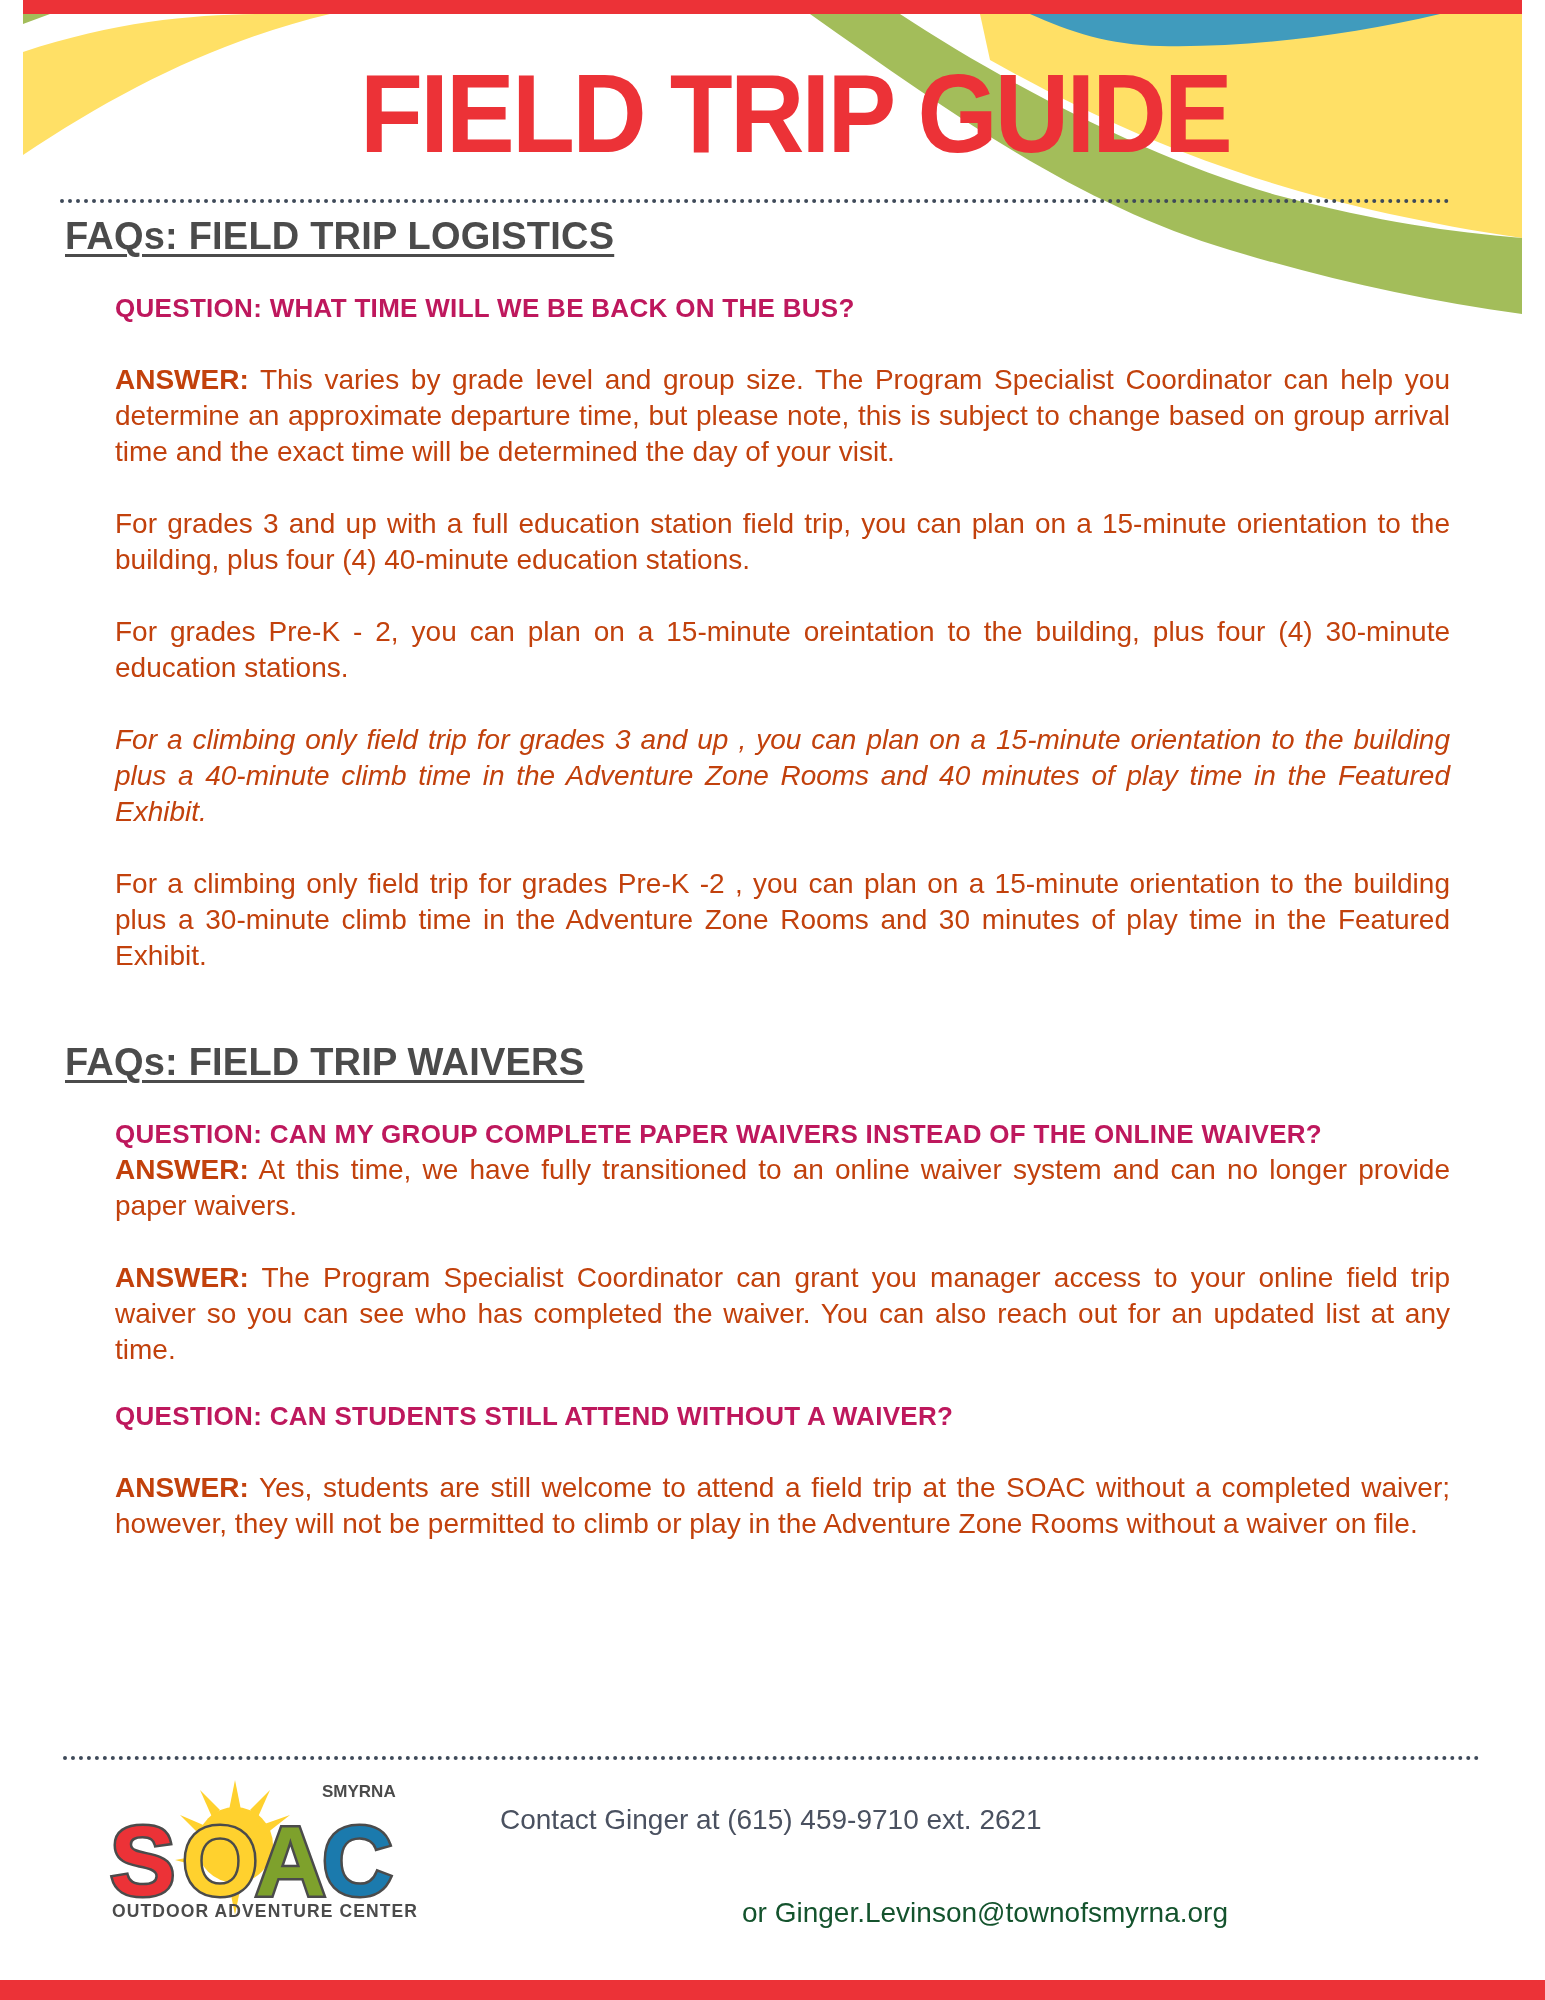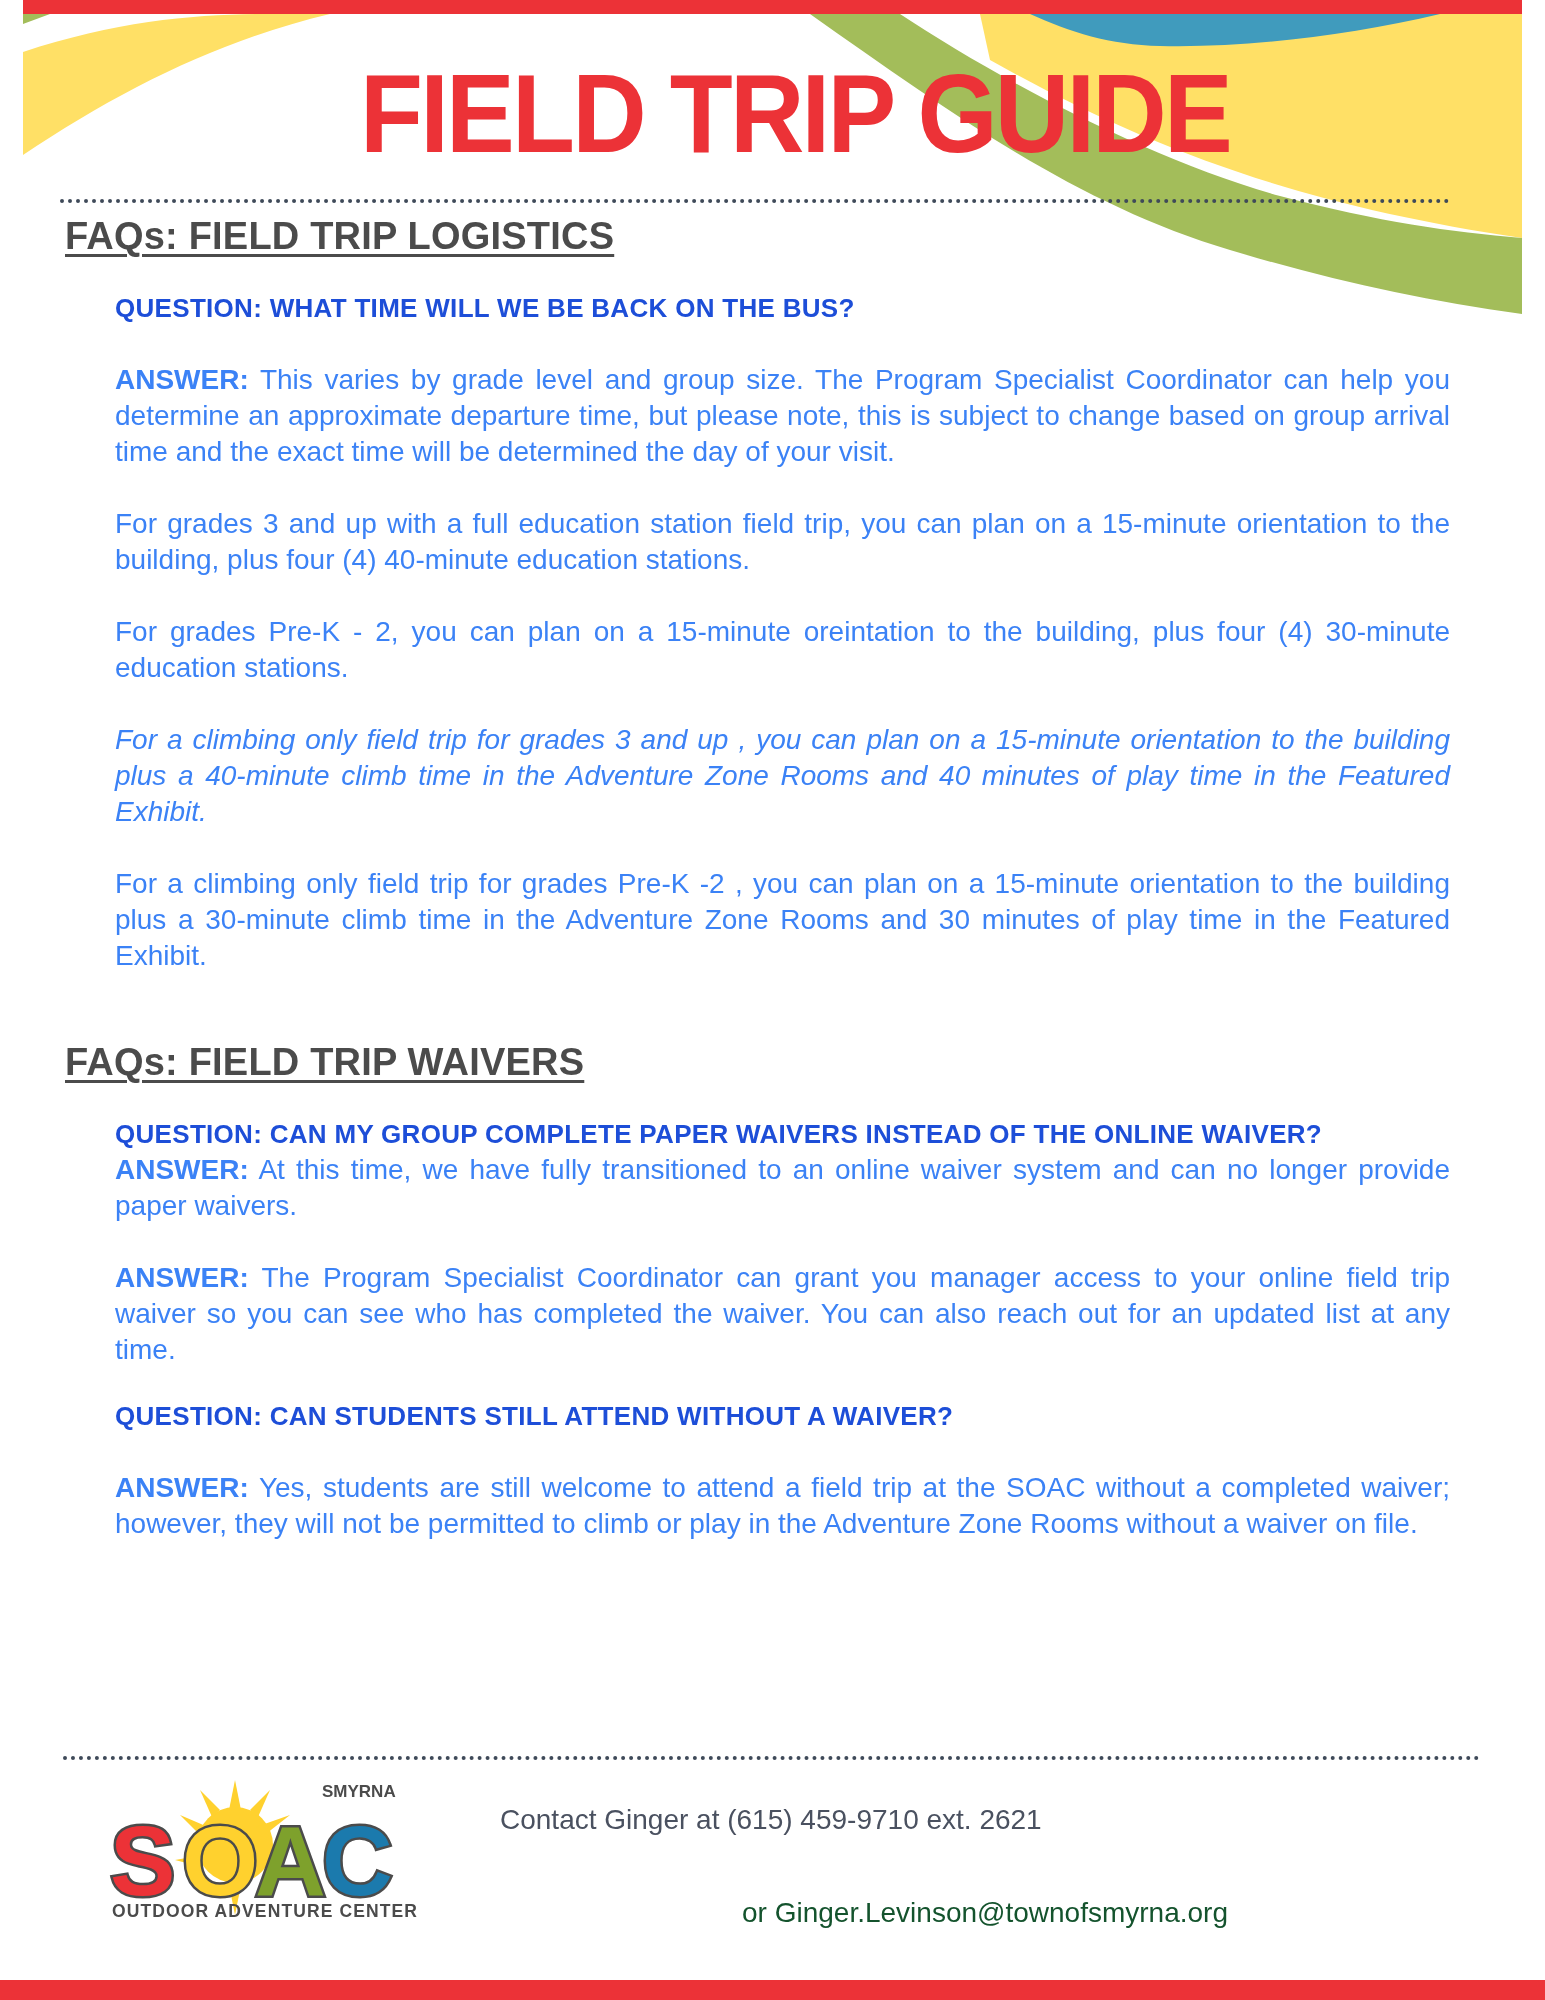--- a/index.html
+++ b/index.html
@@ -22,25 +22,25 @@
   }
   .dotted { position: absolute; height: 0; border-top: 4px dotted #3f4a59; z-index: 3; }
   .section-title {
     position: absolute; left: 65px; z-index: 3; margin: 0;
     font-weight: 700; font-size: 38px; line-height: 44px; color: #4b4b4b;
     text-decoration: underline; text-decoration-thickness: 3px; text-underline-offset: 5px;
     letter-spacing: 0.2px;
   }
   .qa { position: absolute; left: 115px; width: 1335px; z-index: 3; }
   .question {
-    margin: 0; font-weight: 700; font-size: 26px; line-height: 36px; color: #1d4ed8;
+    margin: 0; font-weight: 700; font-size: 26px; line-height: 36px; color: #be185d;
     text-align: justify; letter-spacing: 0.3px;
   }
   .para {
-    margin: 0; font-size: 28px; line-height: 36px; color: #3b82f6; text-align: justify;
+    margin: 0; font-size: 28px; line-height: 36px; color: #c2410c; text-align: justify;
   }
   .para b { font-weight: 700; }
   .logo { position: absolute; left: 100px; top: 1775px; width: 330px; height: 145px; }
   .booking { position: absolute; left: 500px; top: 1800px; z-index: 3; color: #3f4a59; }
   .booking-title { margin: 0; font-size: 35px; line-height: 44px; font-weight: 400; letter-spacing: 0.3px; }
   .booking-line { margin: 0; font-size: 28px; line-height: 40px; color: #4a5160; text-align: center; }
   .booking-email { position: absolute; left: 742px; top: 1893px; font-size: 28px; line-height: 40px; color: #14532d; margin: 0; }
 </style>
 </head>
 <body>

